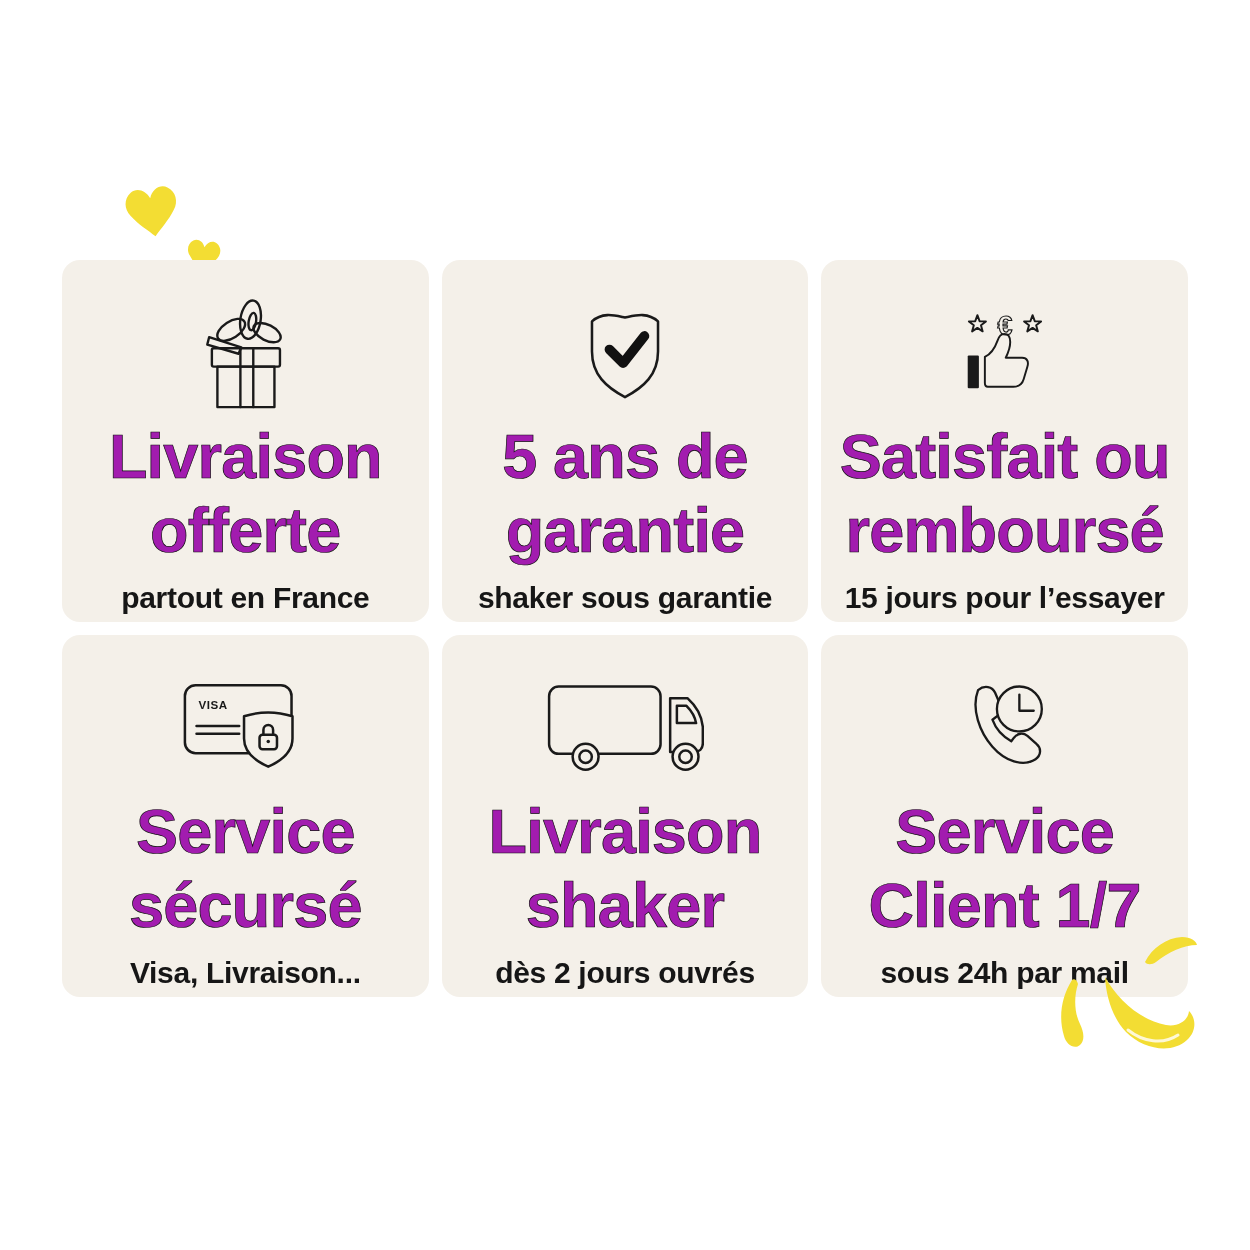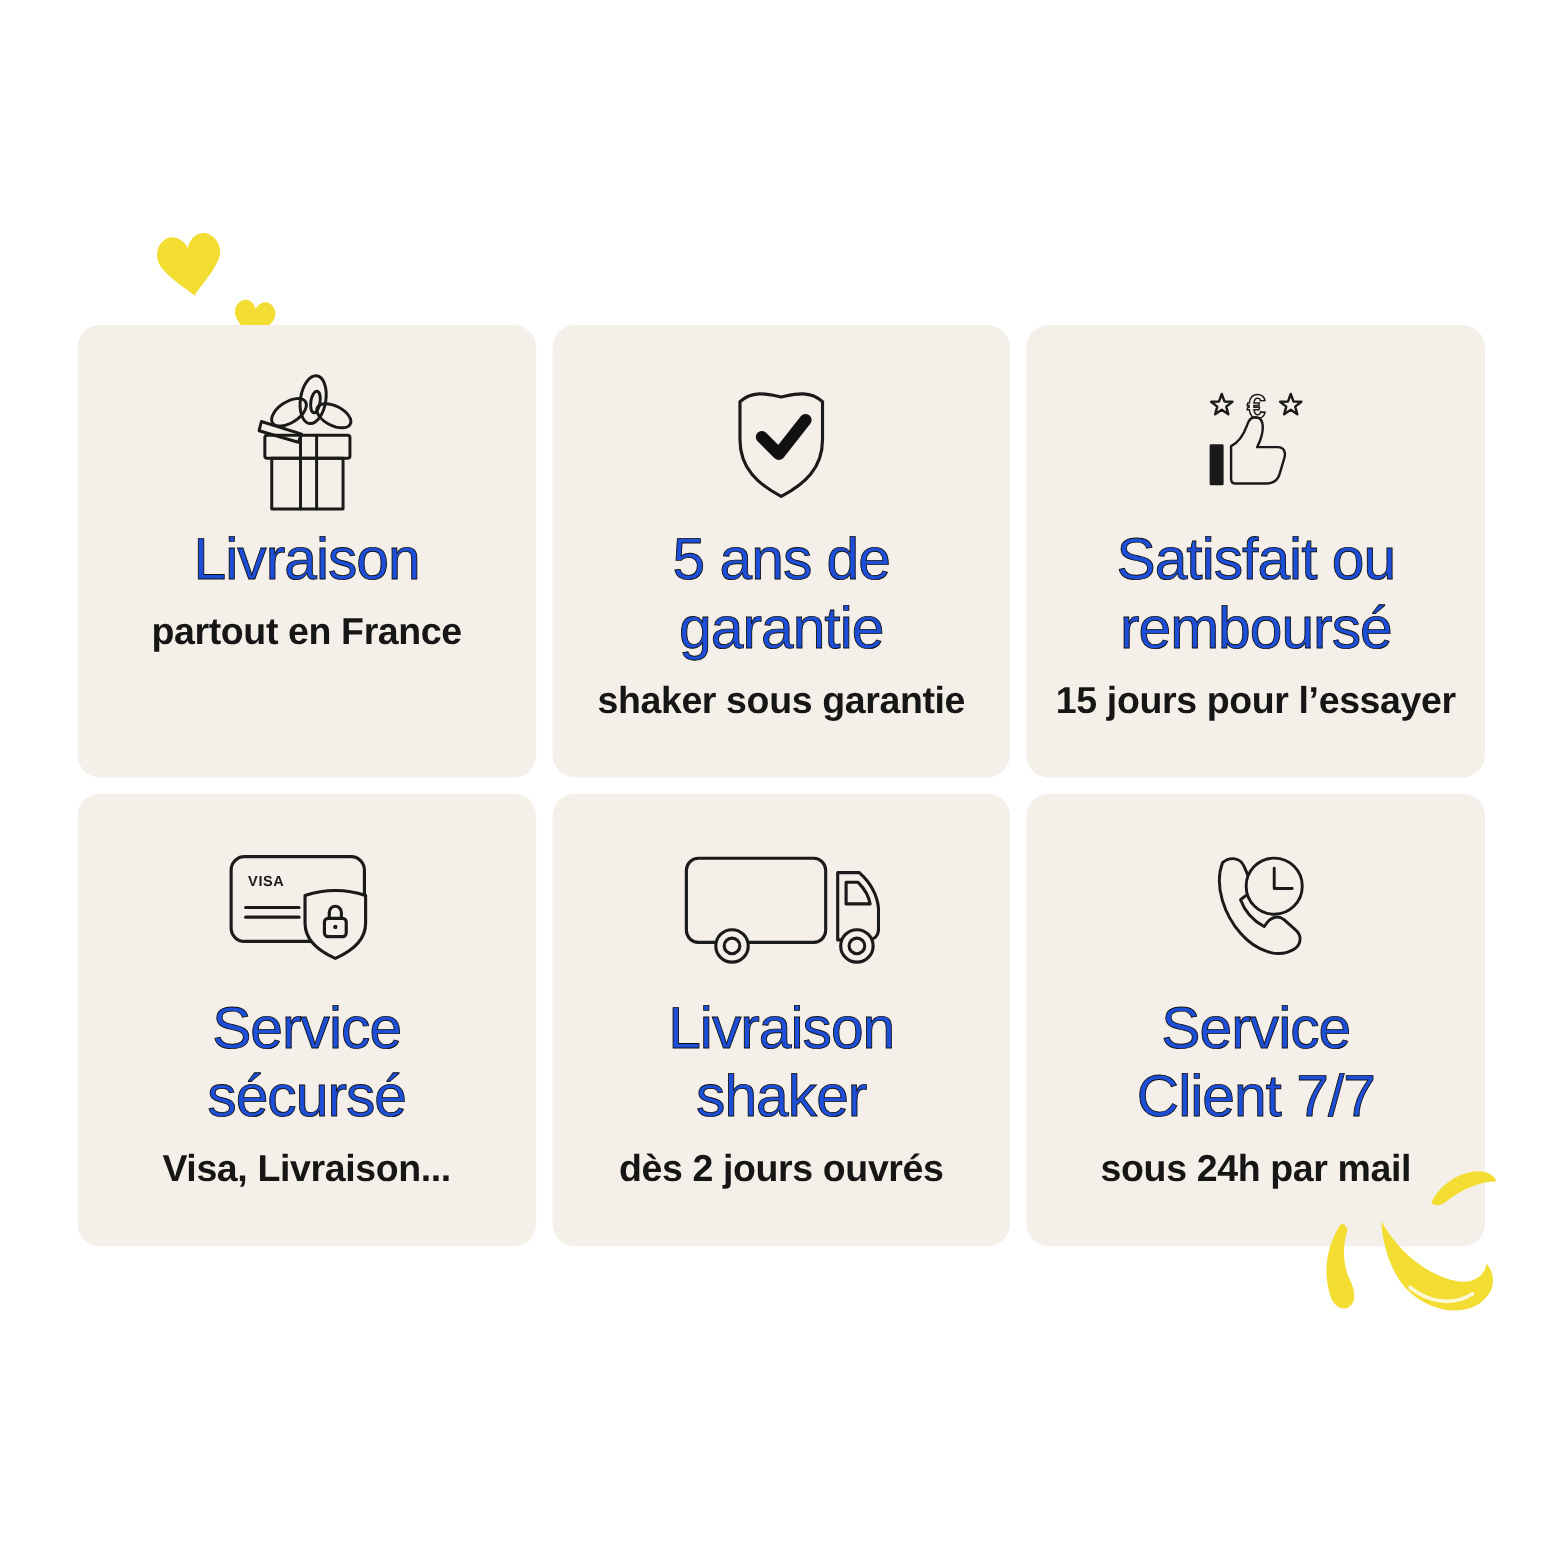--- a/index.html
+++ b/index.html
@@ -30,25 +30,25 @@
   }
   .icon-wrap{
     height:126px;
     margin-top:28px;
     display:flex;
     align-items:center;
     justify-content:center;
   }
   .title{
     margin-top:6px;
-    font-size:47px;
-    font-weight:normal;
+    font-size:63px;
+    font-weight:bold;
     letter-spacing:-0.8px;
     line-height:1.17;
-    color:#1d4ed8;
+    color:#a21caf;
     -webkit-text-stroke:0.7px #0d0d0d;
   }
   .subtitle{
     margin-top:14px;
     font-size:30px;
     letter-spacing:-0.3px;
     color:#161616;
     font-weight:bold;
   }
   .ic{stroke:#1a1a1a;fill:none;stroke-width:2.6;stroke-linecap:round;stroke-linejoin:round;}
@@ -79,20 +79,21 @@
           <ellipse cx="74" cy="46" rx="16" ry="8.5" transform="rotate(27 74 46)"></ellipse>
           <rect x="14" y="63" width="74" height="20" rx="2"></rect>
           <rect x="20" y="83" width="62" height="44"></rect>
           <line x1="45" y1="63" x2="45" y2="127"></line>
           <line x1="59" y1="63" x2="59" y2="127"></line>
         </g>
       </svg>
     </div>
     <div class="title">
       <div>Livraison</div>
+      <div>offerte</div>
     </div>
     <div class="subtitle">partout en France</div>
   </div>
 
   <div class="card">
     <div class="icon-wrap">
       <svg width="82" height="101" viewBox="0 0 84 104">
         <path class="ic" d="M8,21 C19,11 32,15 42,17 C52,15 65,11 76,21 L76,52 C76,76 61,89 42,99 C23,89 8,76 8,52 Z"></path>
         <path d="M26,50 L40,64 L62,36" fill="none" stroke="#111" stroke-width="10" stroke-linecap="round" stroke-linejoin="round"></path>
       </svg>
@@ -171,21 +172,21 @@
       <svg width="90" height="88" viewBox="0 0 100 98">
         <g class="ic">
           <path d="M20,9 C27,3 36,5 39,12 L45,26 C47,32 45,36 40,39 L36,42 C40,53 48,61 57,66 L60,62 C64,57 70,56 75,60 L85,69 C91,74 90,82 84,86 C70,95 50,88 36,72 C22,56 12,30 20,9 Z"></path>
           <circle cx="66" cy="30" r="25" fill="#f4f0e9"></circle>
           <path d="M66,14 L66,32 L82,32"></path>
         </g>
       </svg>
     </div>
     <div class="title">
       <div>Service</div>
-      <div>Client 7/7</div>
+      <div>Client 1/7</div>
     </div>
     <div class="subtitle">sous 24h par mail</div>
   </div>
 
 </div>
 
 <svg class="deco" style="left:1048px;top:928px;" width="152" height="132" viewBox="0 0 152 132">
   <path fill="#f3dd33" d="M97,34 C104,20 118,10 134,9 C143,9 148,13 149,17 C136,17 120,24 108,34 C104,37 99,37 97,34 Z"></path>
   <path fill="#f3dd33" d="M24,52 C14,68 10,88 16,108 C18,116 26,122 32,117 C37,113 36,104 32,96 C26,84 26,68 30,56 C29,52 26,50 24,52 Z"></path>
   <path fill="#f3dd33" d="M57,49 C70,72 92,92 118,97 C130,99 140,93 141,83 C148,90 149,103 139,112 C124,126 96,122 78,104 C66,92 58,70 57,49 Z"></path>

